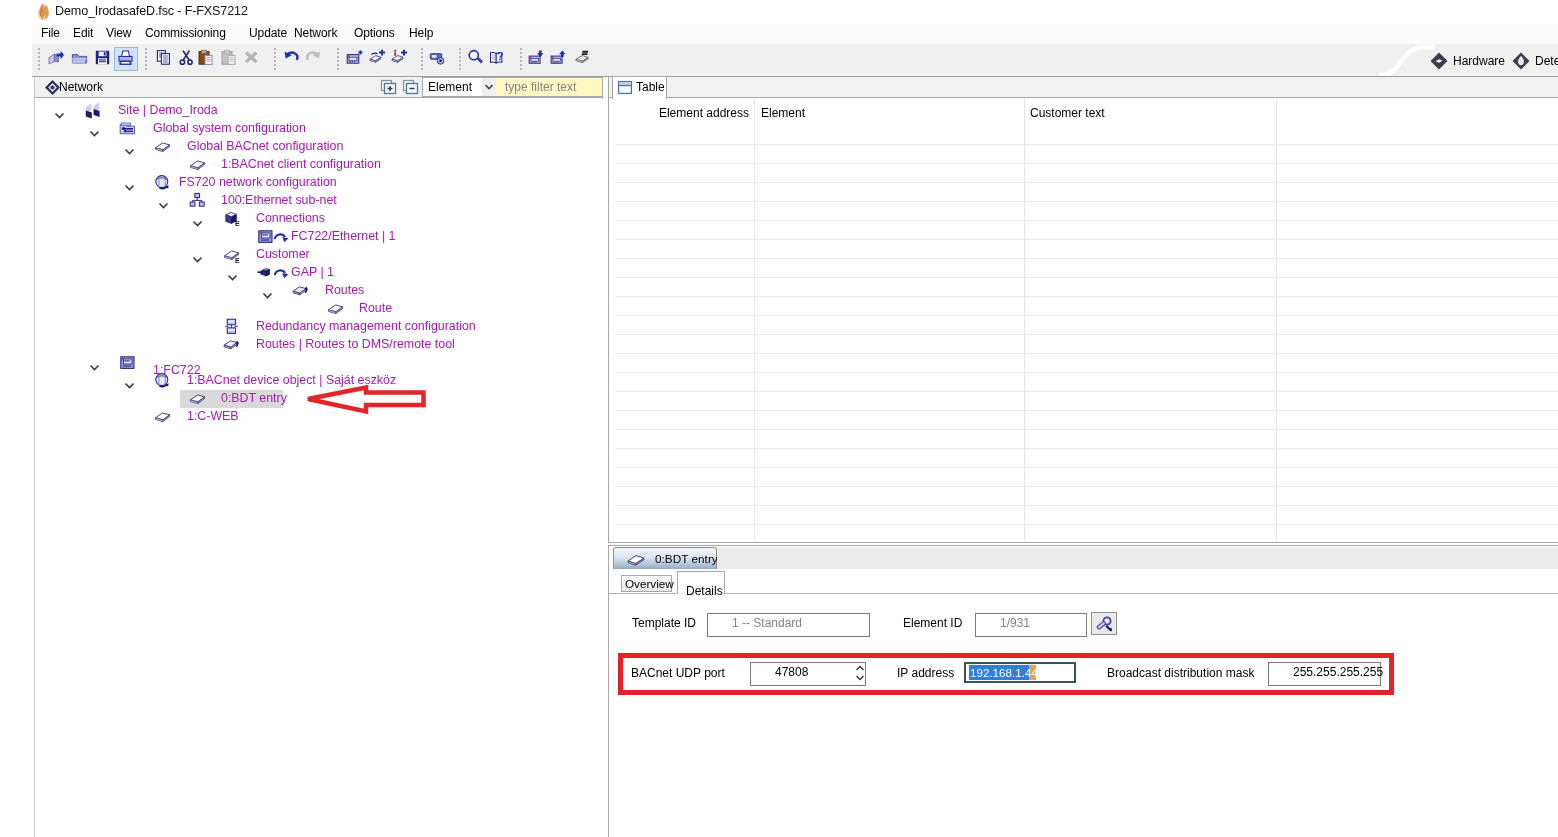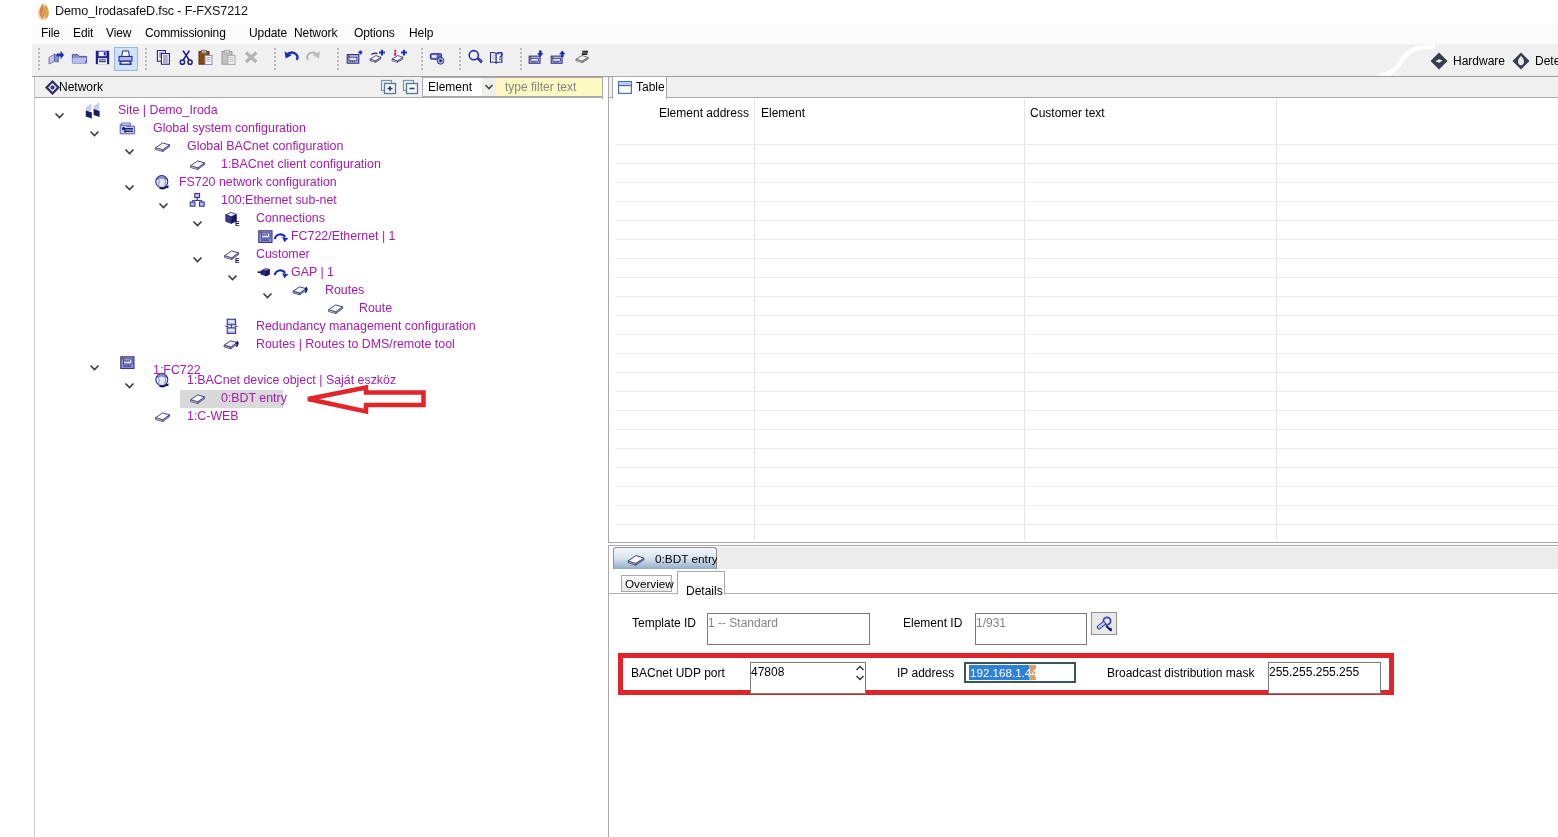--- a/index.html
+++ b/index.html
@@ -24,21 +24,21 @@
 #lstrip { left:0px; top:0px; width:568px; height:21px; background:#f1f1f1; border-bottom:1px solid #a8a8a8; }
 #treewrap { left:0; top:22px; width:568px; height:738px; background:#fff; }
 .trow { position:absolute; height:18px; font-size:12.4px; line-height:18px; color:#a21caf; white-space:nowrap; }
 .chev { position:absolute; width:11px; height:18px; }
 .ticon16 { position:absolute; width:17px; height:17px; }
 
 #tablepanel { left:576px; top:77px; width:982px; height:466px; background:#fff; border:1px solid #a8a8a8; border-top:none; }
 #tstrip { left:0; top:0; width:980px; height:21px; background:#f1f1f1; border-bottom:1px solid #a8a8a8; }
 #tabletab { left:3px; top:-1px; width:55px; height:23px; background:#fff; border:1px solid #a8a8a8; border-bottom:none; border-radius:2px 2px 0 0; }
 #botpanel { left:576px; top:545px; width:982px; height:292px; background:#fff; border-top:1px solid #a8a8a8; border-left:1px solid #a9a9a9; }
-.fld { position:absolute; height:32px; border:1px solid #7a7a7a; background:#fff; font-size:12px; line-height:18px; padding-left:0; color:#000; white-space:nowrap; }
+.fld { position:absolute; height:24px; border:1px solid #7a7a7a; background:#fff; font-size:12px; line-height:18px; padding-left:24px; color:#000; white-space:nowrap; }
 .lbl { position:absolute; font-size:12px; color:#000; white-space:nowrap; }
 </style>
 </head>
 <body>
 <div id="app">
 
   <div class="abs" id="titlebar"></div>
   <svg class="abs" style="left:4px;top:2px" width="15" height="19" viewBox="0 0 15 19">
     <path d="M7.5 0.5 C9.5 3.5 13 6 13 11.5 C13 15.5 10.6 18.3 7.3 18.3 C4 18.3 1.6 15.6 1.6 11.8 C1.6 6.5 5.6 3.6 7.5 0.5 Z" fill="#f2ddb2"></path>
     <path d="M6.8 1.8 C5 4.6 3.4 6.9 3.4 10.4 C3.4 12.9 4.4 14.9 5.8 15.9 C5.4 13.4 6.1 11.6 7.1 9.8 C8.1 7.9 8.2 5.2 6.8 1.8 Z" fill="#df8149"></path>

